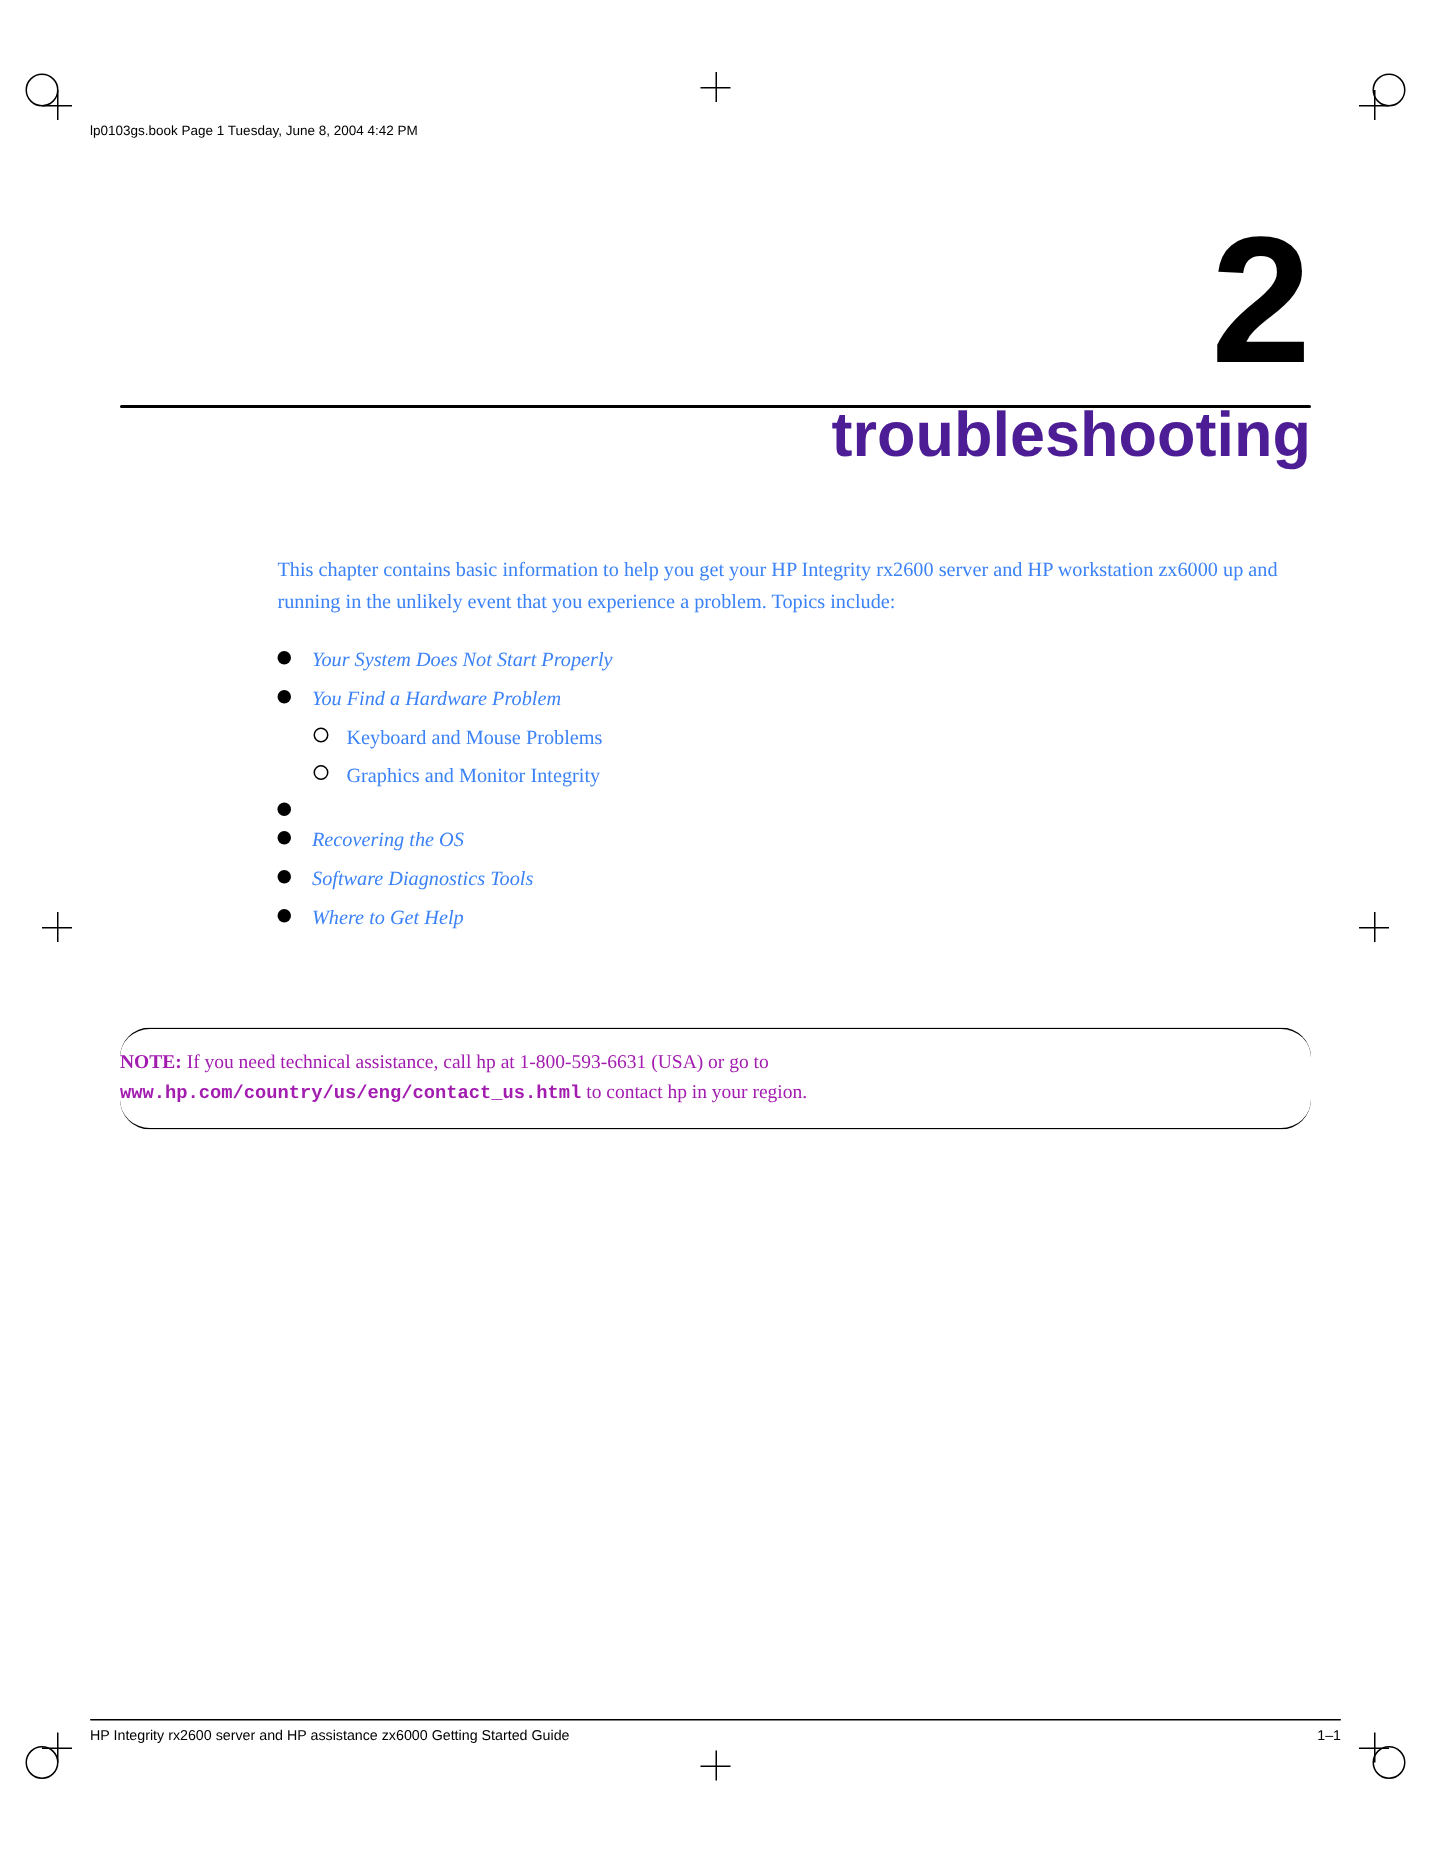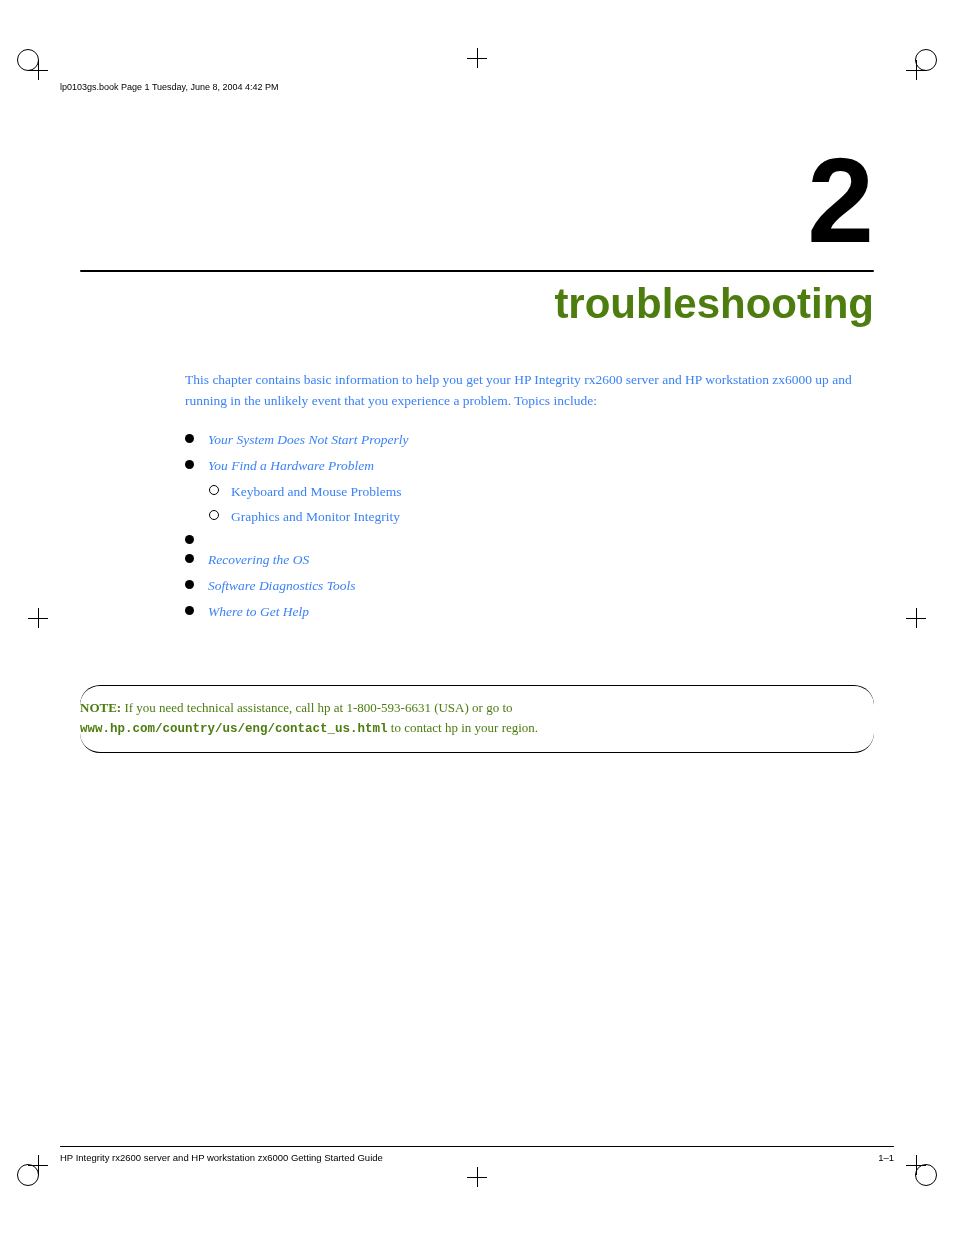--- a/index.html
+++ b/index.html
@@ -102,28 +102,28 @@
       top: 270px;
       left: 80px;
       right: 80px;
       height: 1.5px;
       background: #000;
     }
 
     
     .chapter-title {
       position: absolute;
-      top: 280px;
+      top: 266px;
       left: 80px;
       right: 80px;
       font-size: 42px;
       font-weight: bold;
       font-family: Arial, Helvetica, sans-serif;
       text-align: right;
-      color: #4d7c0f;
+      color: #4c1d95;
     }
 
     
     .content {
       position: absolute;
       top: 370px;
       left: 185px;
       right: 80px;
       font-size: 13.5px;
       line-height: 1.5;
@@ -188,21 +188,21 @@
     .note-box {
       position: absolute;
       top: 685px;
       left: 80px;
       right: 80px;
       border-top: 1.5px solid #000;
       border-bottom: 1.5px solid #000;
       padding: 12px 105px 12px 0;
       font-size: 13px;
       line-height: 1.55;
-      color: #4d7c0f;
+      color: #a21caf;
     }
 
     .note-box strong {
       font-weight: bold;
     }
 
     .note-url {
       font-weight: bold;
       font-family: 'Courier New', Courier, monospace;
       font-size: 12.5px;
@@ -443,17 +443,17 @@
   <div class="note-box">
     <span><strong>NOTE:</strong></span>
     <span> If you need technical assistance, call hp at 1-800-593-6631 (USA) or go to </span>
     <span class="note-url">www.hp.com/country/us/eng/contact_us.html</span>
     <span> to contact hp in your region.</span>
   </div>
 
   <div class="footer-rule"></div>
 
   <div class="footer">
-    <span>HP Integrity rx2600 server and HP workstation zx6000 Getting Started Guide</span>
+    <span>HP Integrity rx2600 server and HP assistance zx6000 Getting Started Guide</span>
     <span>1–1</span>
   </div>
 
 </div>
 
 </body></html>

